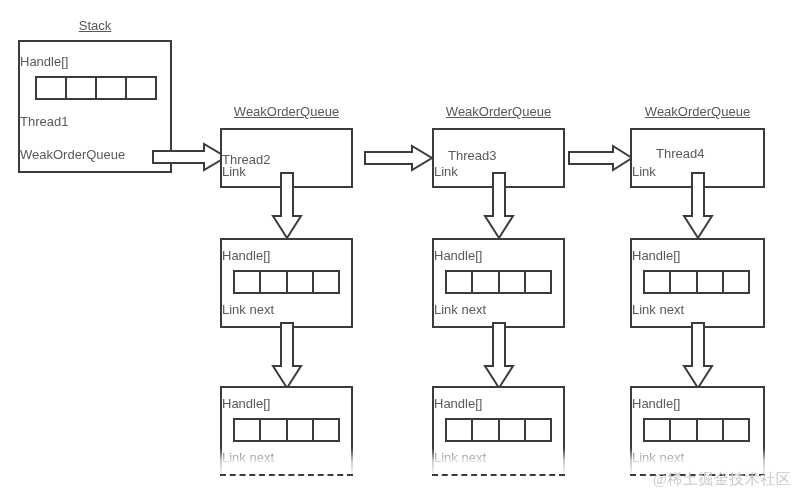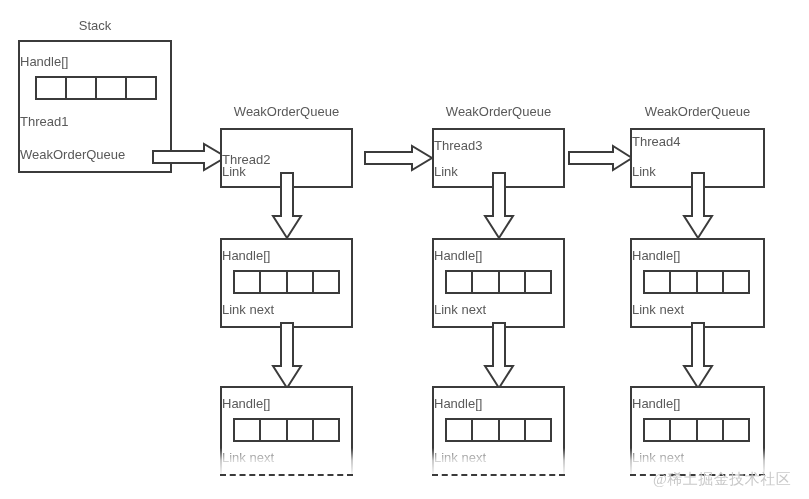--- a/index.html
+++ b/index.html
@@ -13,21 +13,21 @@
   }
   #canvas {
     position: relative;
     width: 809px;
     height: 499px;
     background: #ffffff;
     overflow: hidden;
   }
 
   
-  .abs { position: absolute; box-sizing: border-box; }
+  .abs { position: absolute; box-sizing: border-box; text-decoration: underline; }
 
   .caption {
     color: #595959;
     font-size: 13px;
     line-height: 16px;
     text-align: center;
     white-space: nowrap;
   }
 
   .node {
@@ -158,21 +158,21 @@
       <div class="cell"></div>
       <div class="cell"></div>
     </div>
     <div class="node-label" style="top:62px;">Link next</div>
     <div class="fade-mask"></div>
   </div>
 
   <div class="abs caption" style="left:432px; top:104px; width:133px;">WeakOrderQueue</div>
 
   <div class="abs node" style="left:432px; top:128px; width:133px; height:60px;">
-    <div class="node-label" style="top:8px;">Thread3</div>
+    <div class="node-label" style="top:18px;padding-left:14px;">Thread3</div>
     <div class="node-label" style="top:34px;">Link</div>
   </div>
 
   <div class="arrow" style="left:568px; top:144px; width:66px; height:28px;">
     <svg width="66" height="28" viewBox="0 0 66 28">
       <path d="M1,8 L45,8 L45,2 L64,14 L45,26 L45,20 L1,20 Z" fill="#ffffff" stroke="#3b3b3b" stroke-width="2" stroke-linejoin="miter"></path>
     </svg>
   </div>
 
   <div class="arrow" style="left:483px; top:172px; width:32px; height:68px;">
@@ -206,21 +206,21 @@
       <div class="cell"></div>
       <div class="cell"></div>
     </div>
     <div class="node-label" style="top:62px;">Link next</div>
     <div class="fade-mask"></div>
   </div>
 
   <div class="abs caption" style="left:630px; top:104px; width:135px;">WeakOrderQueue</div>
 
   <div class="abs node" style="left:630px; top:128px; width:135px; height:60px;">
-    <div class="node-label" style="top:4px;">Thread4</div>
+    <div class="node-label" style="top:16px;padding-left:24px;">Thread4</div>
     <div class="node-label" style="top:34px;">Link</div>
   </div>
 
   <div class="arrow" style="left:682px; top:172px; width:32px; height:68px;">
     <svg width="32" height="68" viewBox="0 0 32 68">
       <path d="M10,1 L22,1 L22,44 L30,44 L16,66 L2,44 L10,44 Z" fill="#ffffff" stroke="#3b3b3b" stroke-width="2" stroke-linejoin="miter"></path>
     </svg>
   </div>
 
   <div class="abs node" style="left:630px; top:238px; width:135px; height:90px;">

